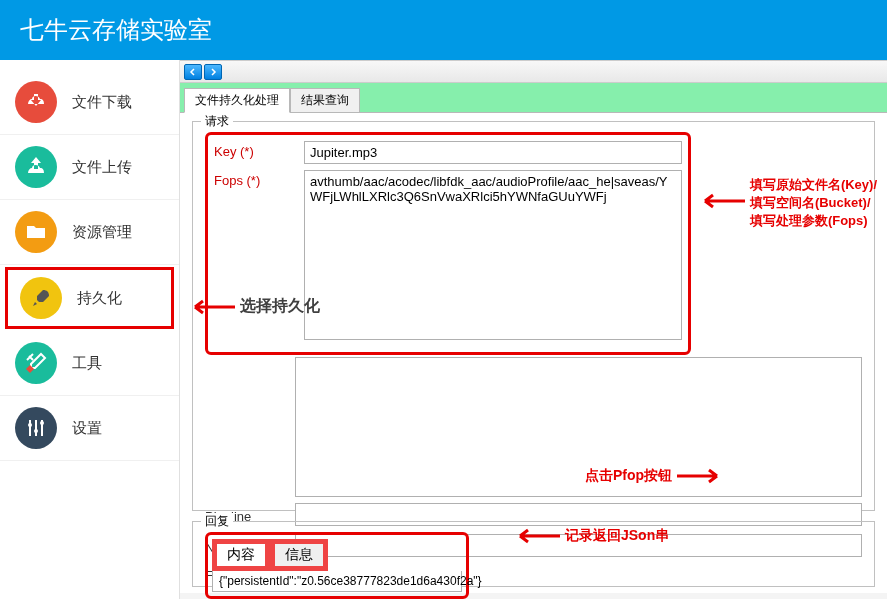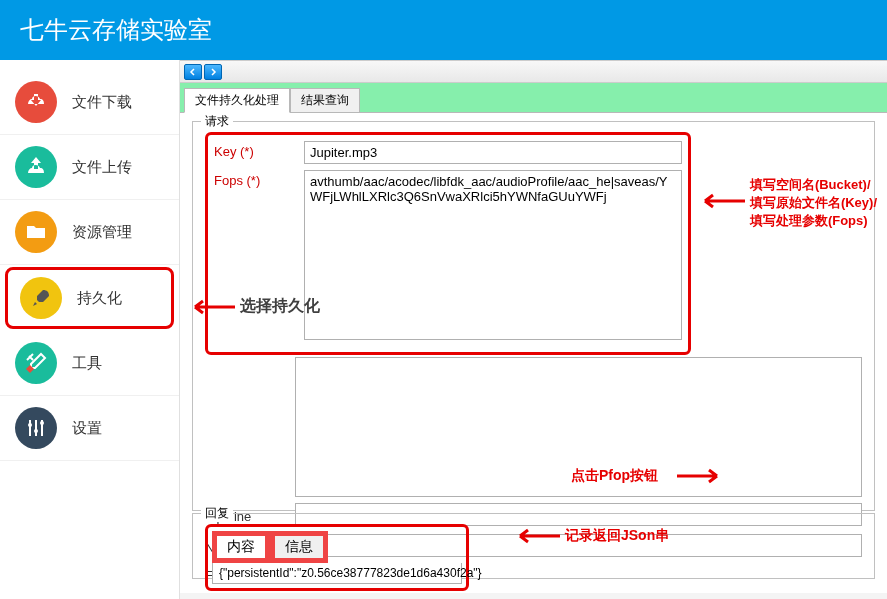--- a/index.html
+++ b/index.html
@@ -5,27 +5,27 @@
 * { box-sizing: border-box; margin: 0; padding: 0; }
 body { font-family: "Microsoft YaHei", Arial, sans-serif; font-size: 13px; background: #fff; width: 887px; height: 599px; overflow: hidden; }
 
 .title-bar { background: #0099e5; color: #fff; height: 60px; display: flex; align-items: center; padding: 0 20px; }
 .title-bar h1 { font-size: 24px; font-weight: normal; }
 
 .content { display: flex; height: 539px; }
 
 .sidebar { width: 180px; border-right: 1px solid #e0e0e0; padding-top: 10px; }
 .sidebar-item { display: flex; align-items: center; height: 65px; padding: 0 15px 0 15px; cursor: pointer; border-bottom: 1px solid #f0f0f0; gap: 15px; position: relative;}
-.sidebar-item.active { border: 3px solid #e60000; border-radius: 8px; margin: 2px 5px; padding-left: 12px; height: 62px;}
+.sidebar-item.active { border: 3px solid #e60000; border-radius: 0; margin: 2px 5px; padding-left: 12px; height: 62px;}
 .sidebar-icon { width: 42px; height: 42px; border-radius: 50%; display: flex; align-items: center; justify-content: center; flex-shrink: 0; }
 .sidebar-label { font-size: 15px; color: #333; }
 
 .annotation-sidebar { position: absolute; left: 185px; top: 296px; display: flex; align-items: center; gap: 5px; color: #404040; font-weight: bold; font-size: 16px; }
 .annotation-right { position: absolute; right: 10px; top: 176px; color: #e60000; font-weight: bold; font-size: 13px; text-align: left; line-height: 18px;}
-.annotation-pfop { position: absolute; right: 160px; top: 466px; display: flex; align-items: center; gap: 19px; color: #e60000; font-weight: bold; font-size: 14px; }
+.annotation-pfop { position: absolute; right: 160px; top: 466px; display: flex; align-items: center; gap: 5px; color: #e60000; font-weight: bold; font-size: 14px; }
 .annotation-json { position: absolute; left: 510px; top: 526px; display: flex; align-items: center; gap: 5px; color: #e60000; font-weight: bold; font-size: 14px; }
 
 .main { flex: 1; position: relative; background: #f4f4f4; border-top: 1px solid #ccc; }
 .window-controls { height: 22px; background: linear-gradient(#f8f8f8, #e8e8e8); border-bottom: 1px solid #ccc; display: flex; align-items: center; padding: 0 4px; gap: 2px;}
 .wc-btn { width: 18px; height: 16px; background: linear-gradient(#4db8ff, #0080e0); border: 1px solid #0066b3; border-radius: 2px; display: flex; align-items: center; justify-content: center; }
 
 .tabs-outer { display: flex; background: #86efac; border-bottom: 1px solid #b8b8b8; padding: 4px 4px 0 4px; gap: 0;}
 .tab { padding: 3px 10px; border: 1px solid #b8b8b8; background: #f0f0f0; font-size: 12px; cursor: pointer; position: relative; top: 1px; }
 .tab.active { background: #fff; border-bottom: 1px solid #fff; }
 
@@ -38,21 +38,21 @@
 .form-row { display: flex; align-items: flex-start; margin-bottom: 6px; gap: 10px; }
 .form-label { width: 80px; font-size: 13px; padding-top: 3px; }
 .req-box .form-label { color: #c00; }
 .form-input { flex: 1; border: 1px solid #b0b0b0; padding: 3px 5px; font-size: 13px; background: #fff; }
 textarea.form-input { resize: none; font-family: inherit; height: 170px; }
 .fops-textarea { height: 34px; }
 
 .form-row-below { display: flex; align-items: center; margin-bottom: 8px; gap: 10px;}
 .form-row-below .form-label { color: #333; }
 
-.response-fieldset { margin-top: 2px; }
+.response-fieldset { margin-top: 10px; }
 .resp-highlight { border: 3px solid #e60000; border-radius: 6px; padding: 4px; display: inline-block; }
 .resp-tabs { display: flex; }
 .resp-tab { padding: 2px 10px; border: 5px solid #ef4444; background: #f0f0f0; font-size: 14px; cursor: pointer;}
 .resp-tab.active { background: #fff; }
 .resp-content { border: 1px solid #b0b0b0; border-top: none; padding: 3px 6px; font-size: 12px; width: 250px; background: #fff;}
 
 .icon-svg { width: 24px; height: 24px; fill: #fff; }
 </style>
 </head>
 <body>
@@ -191,22 +191,22 @@
   <svg width="50" height="20">
       <path d="M50 10 L10 10 M10 10 L18 4 M10 10 L18 16" stroke="#e60000" stroke-width="3" fill="none"></path>
     </svg>
   <span>选择持久化</span>
 </div>
 
 <div class="annotation-right">
   <svg width="50" height="20" style="position:absolute; left:-55px; top:15px">
       <path d="M50 10 L10 10 M10 10 L18 4 M10 10 L18 16" stroke="#e60000" stroke-width="3" fill="none"></path>
     </svg>
+  <div>填写原始文件名(Key)/</div>
   <div>填写空间名(Bucket)/</div>
-  <div>填写原始文件名(Key)/</div>
   <div>填写处理参数(Fops)</div>
 </div>
 
 <div class="annotation-pfop">
   <span>点击Pfop按钮</span>
   <svg width="50" height="20">
       <path d="M0 10 L40 10 M40 10 L32 4 M40 10 L32 16" stroke="#e60000" stroke-width="3" fill="none"></path>
     </svg>
 </div>
 

